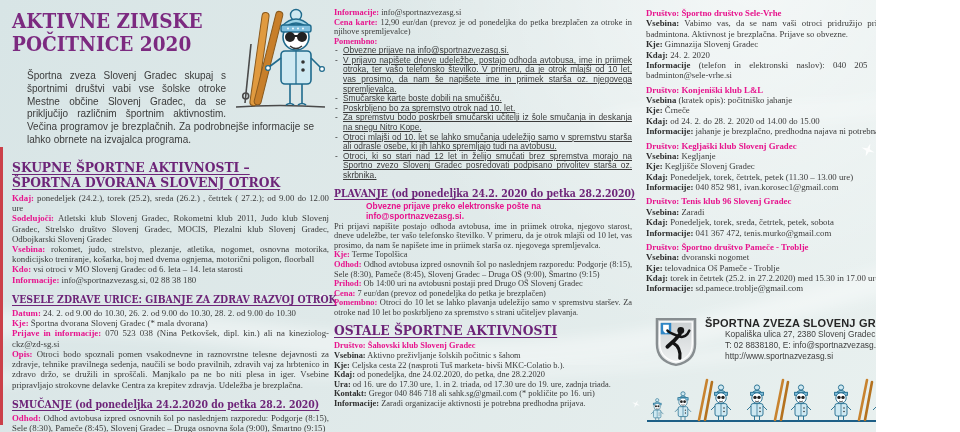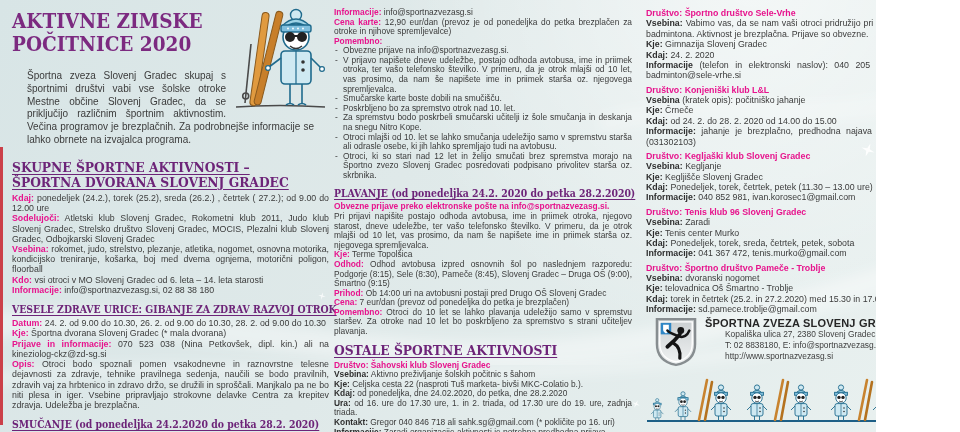--- a/index.html
+++ b/index.html
@@ -30,25 +30,25 @@
 
   .sec-title {
     font-family:"DejaVu Serif", serif; font-weight:700; color:#6d2478;
     text-decoration:underline; text-underline-offset:2px; margin:8px 0 3px 0;
   }
   .st-two { font-size:12.3px; line-height:1.16; }
   .st-squeeze { font-size:10.6px; white-space:nowrap; transform:scaleX(.88); transform-origin:0 50%; }
   .st-plain { font-size:12.3px; white-space:nowrap; }
   .col2 .sec-title { margin:7px 0 3px 0; }
 
-  .line { text-align:justify; }
+  .line { text-align:justify;font-family:Liberation Serif, serif; }
   .lp { color:#e7148d; font-weight:bold; }
   .ld { color:#2e2e2e; font-weight:bold; }
-  .pink-line { color:#e7148d; font-weight:bold; text-align:left; }
-  .bullet { position:relative; padding-left:9px; text-align:justify; }
+  .pink-line { color:#e7148d; font-weight:bold; text-align:left;margin-left:32px; }
+  .bullet { position:relative; padding-left:9px; text-align:justify;text-decoration:underline; }
   .bullet::before { content:"-"; position:absolute; left:1px; }
 
   .club { margin-bottom:4px; }
   .club-name { color:#e7148d; font-weight:bold; }
 
   .org { position:absolute; left:655px; top:317px; width:300px; display:flex; gap:8px; align-items:flex-start; }
   .logo { width:42px; height:50px; flex:none; }
   .org-name { font-weight:bold; color:#262626; font-size:11px; letter-spacing:.2px; }
   .org-addr, .org-contact { font-size:8.4px; color:#3f3f3f; line-height:1.3;padding-left:20px; }
 
@@ -126,21 +126,21 @@
 
     <h1 class="title">
       <span>AKTIVNE ZIMSKE</span><br>
       <span>POČITNICE 2020</span>
     </h1>
 
     <p class="intro">Športna zveza Slovenj Gradec skupaj s športnimi društvi vabi vse šolske otroke Mestne občine Slovenj Gradec, da se priključijo različnim športnim aktivnostim. Večina programov je brezplačnih. Za podrobnejše informacije se lahko obrnete na izvajalca programa.</p>
 
     <h2 class="sec-title st-two">
       <span>SKUPNE ŠPORTNE AKTIVNOSTI –</span><br>
-      <span>ŠPORTNA DVORANA SLOVENJ GRADEC</span>
+      <span>ŠPORTNA DVORANA SLOVENJ OTROK</span>
     </h2>
     <div class="line"><b class="lp">Kdaj:</b> <span>ponedeljek (24.2.), torek (25.2), sreda (26.2.) , četrtek ( 27.2.); od 9.00 do 12.00 ure</span></div>
     <div class="line"><b class="lp">Sodelujoči:</b> <span>Atletski klub Slovenj Gradec, Rokometni klub 2011, Judo klub Slovenj Gradec, Strelsko društvo Slovenj Gradec, MOCIS, Plezalni klub Slovenj Gradec, Odbojkarski Slovenj Gradec</span></div>
     <div class="line"><b class="lp">Vsebina:</b> <span>rokomet, judo, strelstvo, plezanje, atletika, nogomet, osnovna motorika, kondicijsko treniranje, košarka, boj med dvema ognjema, motorični poligon, floorball</span></div>
     <div class="line"><b class="lp">Kdo:</b> <span>vsi otroci v MO Slovenj Gradec od 6. leta – 14. leta starosti</span></div>
     <div class="line"><b class="lp">Informacije:</b> <span>info@sportnazvezasg.si, 02 88 38 180</span></div>
 
     <h2 class="sec-title st-squeeze">VESELE ZDRAVE URICE: GIBANJE ZA ZDRAV RAZVOJ OTROK</h2>
     <div class="line"><b class="lp">Datum:</b> <span>24. 2. od 9.00 do 10.30, 26. 2. od 9.00 do 10.30, 28. 2. od 9.00 do 10.30</span></div>
     <div class="line"><b class="lp">Kje:</b> <span>Športna dvorana Slovenj Gradec (* mala dvorana)</span></div>
@@ -205,29 +205,28 @@
       <div class="line club-name"><b>Društvo:</b> <span>Kegljaški klub Slovenj Gradec</span></div>
       <div class="line"><b class="ld">Vsebina:</b> <span>Kegljanje</span></div>
       <div class="line"><b class="ld">Kje:</b> <span>Kegljišče Slovenj Gradec</span></div>
       <div class="line"><b class="ld">Kdaj:</b> <span>Ponedeljek, torek, četrtek, petek (11.30 – 13.00 ure)</span></div>
       <div class="line"><b class="ld">Informacije:</b> <span>040 852 981, ivan.korosec1@gmail.com</span></div>
     </div>
 
     <div class="club">
       <div class="line club-name"><b>Društvo:</b> <span>Tenis klub 96 Slovenj Gradec</span></div>
       <div class="line"><b class="ld">Vsebina:</b> <span>Zaradi</span></div>
-      <div class="line"><b class="ld">Kje:</b> <span>Tenis center Murko</span></div>
       <div class="line"><b class="ld">Kdaj:</b> <span>Ponedeljek, torek, sreda, četrtek, petek, sobota</span></div>
       <div class="line"><b class="ld">Informacije:</b> <span>041 367 472, tenis.murko@gmail.com</span></div>
     </div>
 
     <div class="club">
       <div class="line club-name"><b>Društvo:</b> <span>Športno društvo Pameče - Troblje</span></div>
       <div class="line"><b class="ld">Vsebina:</b> <span>dvoranski nogomet</span></div>
-      <div class="line"><b class="ld">Kje:</b> <span>telovadnica Oš Šmartno - Troblje</span></div>
+      <div class="line"><b class="ld">Kje:</b> <span>telovadnica Oš Pameče - Troblje</span></div>
       <div class="line"><b class="ld">Kdaj:</b> <span>torek in četrtek (25.2. in 27.2.2020) med 15.30 in 17.00 uro.</span></div>
       <div class="line"><b class="ld">Informacije:</b> <span>sd.pamece.troblje@gmail.com</span></div>
     </div>
   </div>
 
   <div class="org">
     <div class="logo">
       <svg width="42" height="50" viewBox="0 0 44 52">
         <defs>
           <linearGradient id="sh" x1="0" y1="0" x2="0" y2="1">

